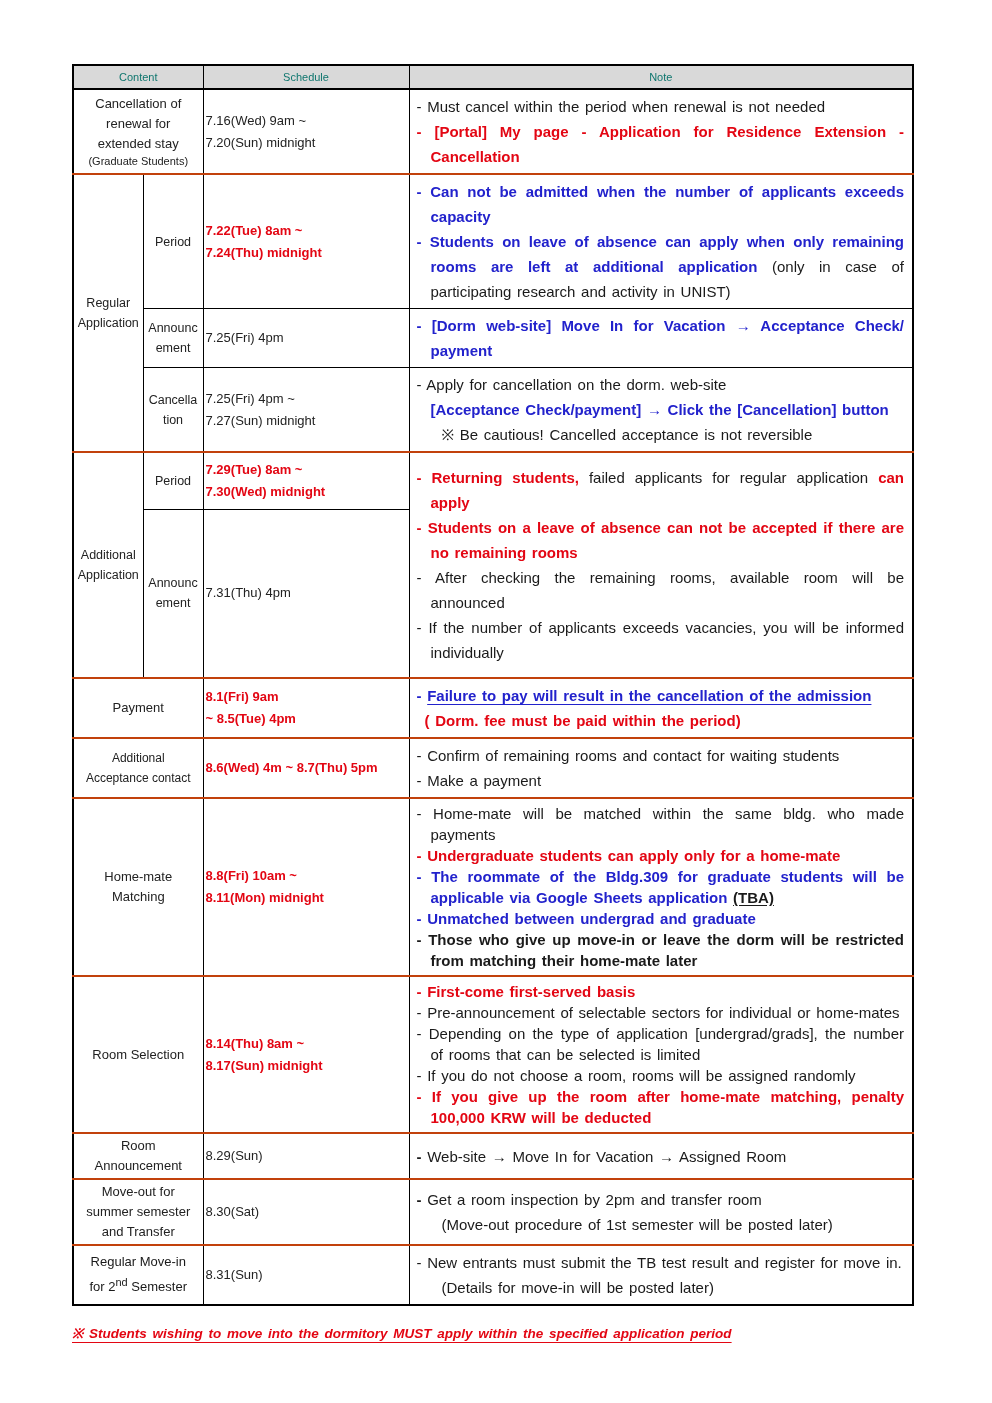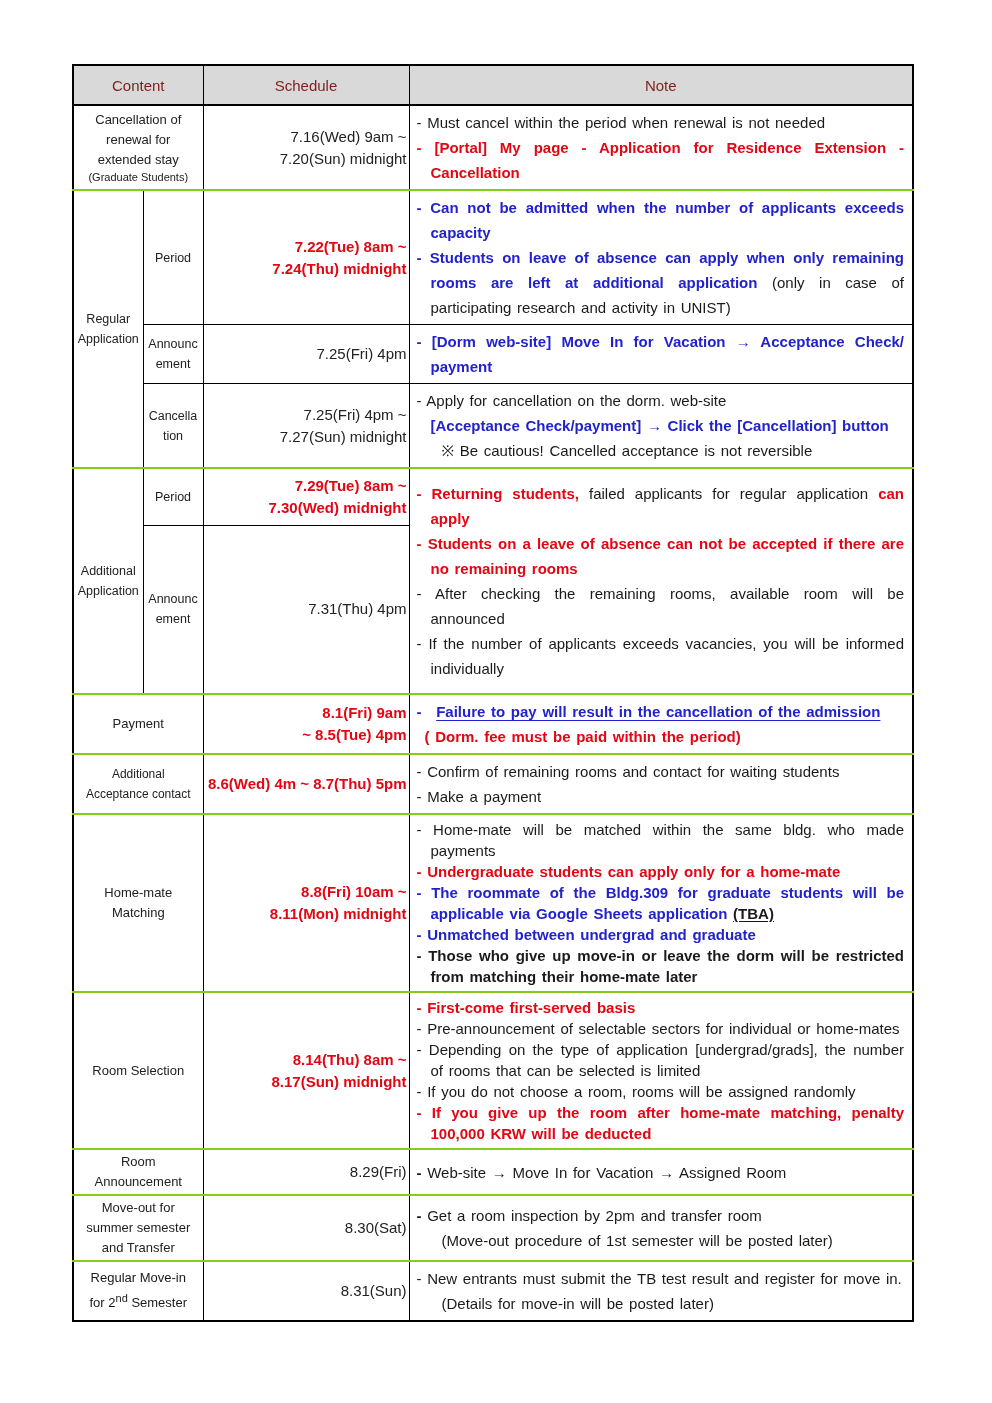--- a/index.html
+++ b/index.html
@@ -28,45 +28,45 @@
   }
   col.c-group { width: 70px; }
   col.c-sub   { width: 60px; }
   col.c-sched { width: 206px; }
   col.c-note  { width: 504px; }
 
   th, td { border: 1px solid #000; vertical-align: middle; }
 
   thead th {
     background: #d9d9d9;
-    height: 40px;
-    font-size: 15px;
+    height: 24px;
+    font-size: 11px;
     font-weight: normal;
-    color: #7f1d1d;
+    color: #0f766e;
     border-bottom: 2px solid #000;
   }
 
-  tr.major-row > td { border-top: 2px solid #84cc16; }
+  tr.major-row > td { border-top: 2px solid #c2410c; }
 
   td.group-cell, td.sub-cell, td.label-cell {
     text-align: center;
     font-size: 13px;
     line-height: 20px;
     white-space: pre-line;
     color: #222;
     padding: 2px 2px;
   }
   td.sub-cell { font-size: 12.5px; word-break: break-word; }
   td.group-cell { font-size: 12.5px; }
   td.label-cell.small-label { font-size: 12px; }
   .label-small { font-size: 11px; line-height: 15px; color: #222; }
 
   td.sched-cell {
-    text-align: right;
-    font-size: 15px;
+    text-align: left;
+    font-size: 13px;
     line-height: 22px;
     white-space: pre-line;
     padding: 2px 2px;
   }
   td.sched-cell.sch-red { color: #e30613; font-weight: bold; }
   td.sched-cell.sch-black { color: #222; }
 
   td.note-cell {
     padding: 4px 8px 4px 7px;
     font-size: 15px;
@@ -77,21 +77,21 @@
 
   .para { padding-left: 14px; text-indent: -14px; text-align: justify; }
   .para.ind1 { padding-left: 14px; text-indent: 0; }
   .para.ind2 { padding-left: 25px; text-indent: 0; }
   .para.ind3 { padding-left: 8px;  text-indent: 0; }
 
   .s-k  { color: #1a1a1a; }
   .s-kb { color: #1a1a1a; font-weight: bold; }
   .s-r  { color: #e30613; font-weight: bold; }
   .s-b  { color: #2222cc; font-weight: bold; }
-  .s-bu { color: #2222cc; font-weight: bold; text-decoration: underline; text-underline-offset: 3px; margin-left: 9px; }
+  .s-bu { color: #2222cc; font-weight: bold; text-decoration: underline; text-underline-offset: 3px; }
   .s-ku { color: #1a1a1a; font-weight: bold; text-decoration: underline; text-underline-offset: 2px; }
   .s-sup { color: #222; font-size: 11px; vertical-align: super; }
 
   .footnote {
     margin-top: 18px;
     font-size: 13.5px;
     font-weight: bold;
     font-style: italic;
     color: #e30613;
     text-decoration: underline;
@@ -218,21 +218,21 @@
             <div class="para"><span class="s-r">- </span><span class="s-r">First-come first-served basis</span></div>
             <div class="para"><span class="s-k">- </span><span class="s-k">Pre-announcement of selectable sectors for individual or home-mates</span></div>
             <div class="para"><span class="s-k">- </span><span class="s-k">Depending on the type of application [undergrad/grads], the number of rooms that can be selected is limited</span></div>
             <div class="para"><span class="s-k">- </span><span class="s-k">If you do not choose a room, rooms will be assigned randomly</span></div>
             <div class="para"><span class="s-r">- </span><span class="s-r">If you give up the room after home-mate matching, penalty 100,000 KRW will be deducted</span></div>
           </td>
         </tr>
         <tr class="major-row" style="height: 45px;">
           <td class="label-cell" colspan="2">Room
 Announcement</td>
-          <td class="sched-cell sch-black">8.29(Fri)</td>
+          <td class="sched-cell sch-black">8.29(Sun)</td>
           <td class="note-cell">
             <div class="para"><span class="s-kb">- </span><span class="s-k">Web-site → Move In for Vacation → Assigned Room</span></div>
           </td>
         </tr>
         <tr class="major-row" style="height: 64px;">
           <td class="label-cell" colspan="2">Move-out for
 summer semester
 and Transfer</td>
           <td class="sched-cell sch-black">8.30(Sat)</td>
           <td class="note-cell">
@@ -245,13 +245,14 @@
 for 2</span><span class="s-sup">nd</span><span class="s-k"> Semester</span></td>
           <td class="sched-cell sch-black">8.31(Sun)</td>
           <td class="note-cell">
             <div class="para"><span class="s-k">- </span><span class="s-k">New entrants must submit the TB test result and register for move in.</span></div>
             <div class="para ind2"><span class="s-k">(Details for move-in will be posted later)</span></div>
           </td>
         </tr>
       </tbody>
   </table>
 
+  <div class="footnote">※ Students wishing to move into the dormitory MUST apply within the specified application period</div>
 </div>
 
 </body></html>

